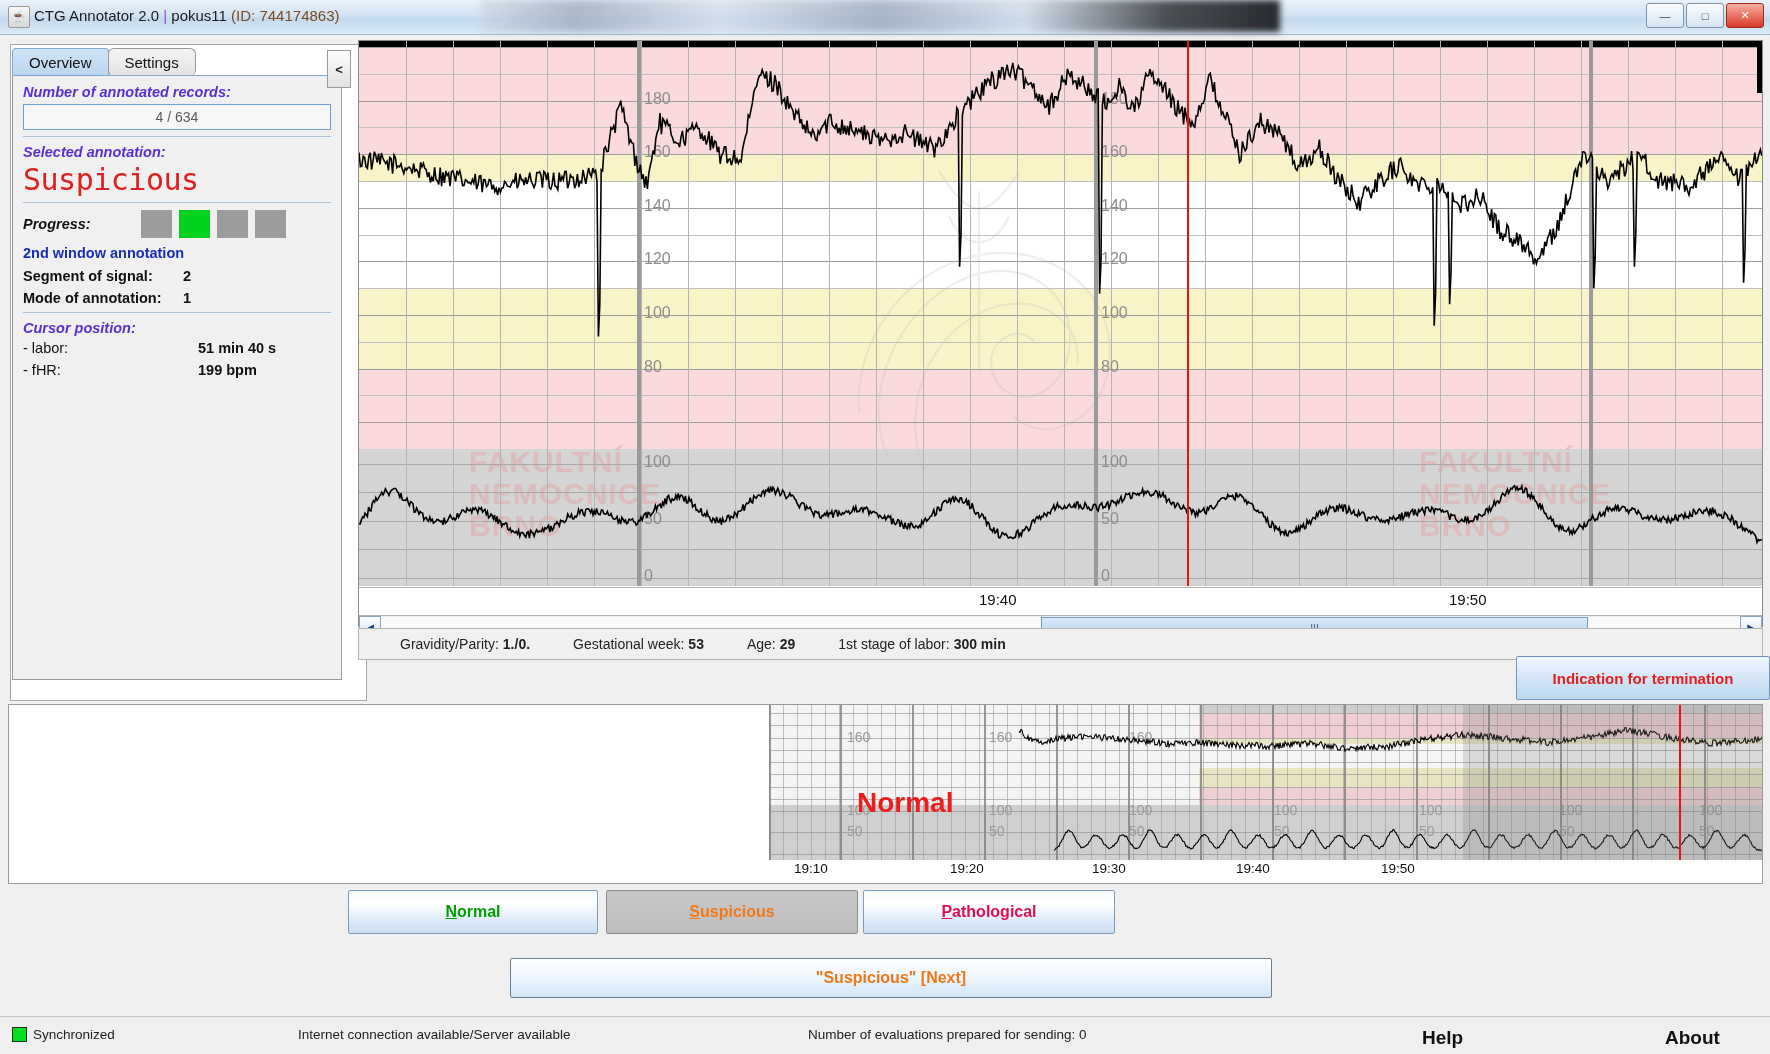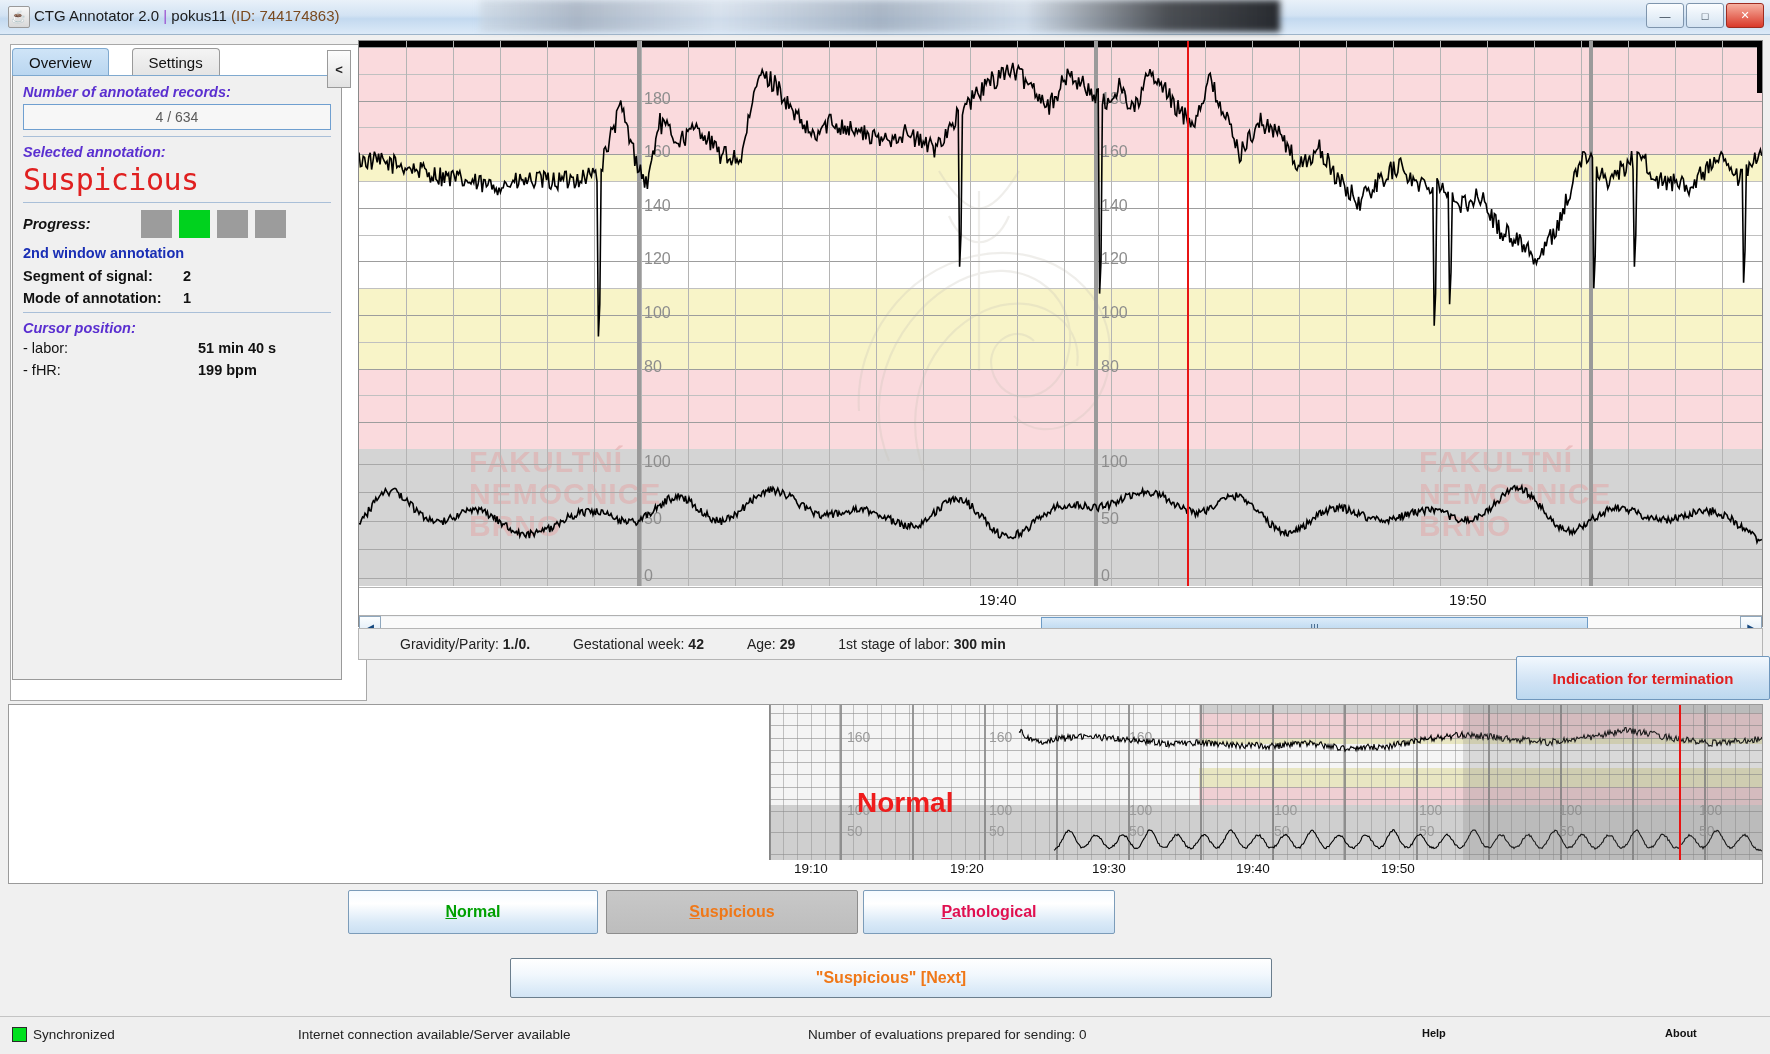--- a/index.html
+++ b/index.html
@@ -50,28 +50,28 @@
     position:absolute;left:10px;top:44px;width:355px;height:655px;
     background:#fff;border:1px solid #a8a8a8;
   }
   .collapse-btn{
     position:absolute;left:327px;top:50px;width:22px;height:36px;
     background:linear-gradient(to bottom,#fdfdfd,#e2e2e2);
     border:1px solid #9a9a9a;
     display:flex;align-items:center;justify-content:center;
     font-size:13px;font-weight:bold;color:#222;z-index:5;
   }
-  .tabs{position:absolute;left:12px;top:48px;display:flex;align-items:flex-start;gap:24px;}
+  .tabs{position:absolute;left:12px;top:48px;display:flex;align-items:flex-start;}
   .tab{
     height:27px;padding:0 16px;display:flex;align-items:center;
     font-size:15px;color:#111;border:1px solid #9a9a9a;border-bottom:none;
     border-radius:4px 4px 0 0;margin-right:-1px;
   }
   .tab.active{background:linear-gradient(to bottom,#cfe4f7,#b9d6f0);border-color:#7fa9cf;}
-  .tab.inactive{background:linear-gradient(to bottom,#f4f4f4,#e4e4e4);}
+  .tab.inactive{background:linear-gradient(to bottom,#f4f4f4,#e4e4e4);border-radius:6px;}
   .infobox{
     position:absolute;left:12px;top:75px;width:330px;height:605px;
     background:#f0f0f0;border:1px solid #9a9a9a;border-top:1px solid #7fa9cf;
     box-sizing:border-box;padding:8px 10px 0 10px;
   }
   .lbl-head{font-size:14.5px;font-style:italic;font-weight:bold;color:#5a2fd0;margin-bottom:4px;}
   .countbox{
     height:24px;background:#f7f7f7;border:1px solid #6f9fd0;
     display:flex;align-items:center;justify-content:center;
     font-size:14px;color:#5a5a5a;margin-bottom:5px;
@@ -182,21 +182,21 @@
   }
 
   
   .statusbar{
     position:absolute;left:0;top:1016px;width:1770px;height:38px;
     background:#efefef;border-top:1px solid #c4c4c4;
     font-size:13.5px;color:#222;
   }
   .sb-item{position:absolute;top:10px;display:flex;align-items:center;}
   .sync-sq{width:13px;height:13px;background:#00e01e;border:1px solid #2a2a2a;margin-right:6px;}
-  .sb-link{position:absolute;top:10px;font-size:11px;font-weight:bold;color:#111;}
+  .sb-link{position:absolute;top:10px;font-size:19px;font-weight:bold;color:#111;}
 </style>
 </head>
 <body>
 
 <div class="app">
 
   <div class="titlebar">
     <div class="tb-blur"></div>
     <div class="tb-icon">☕</div>
     <div class="tb-title">
@@ -373,21 +373,21 @@
         <div class="sb-thumb">|||</div>
       </div>
       <div class="sb-arrow">▶</div>
     </div>
   </div>
 
   <div class="infostrip">
     <span class="k">Gravidity/Parity:</span>
     <b>1./0.</b>
     <span class="k">Gestational week:</span>
-    <b>42</b>
+    <b>53</b>
     <span class="k">Age:</span>
     <b>29</b>
     <span class="k">1st stage of labor:</span>
     <b>300 min</b>
   </div>
 
   <div class="term-btn">Indication for termination</div>
 
   <div class="minimap">
     <div class="mm-white"></div>

